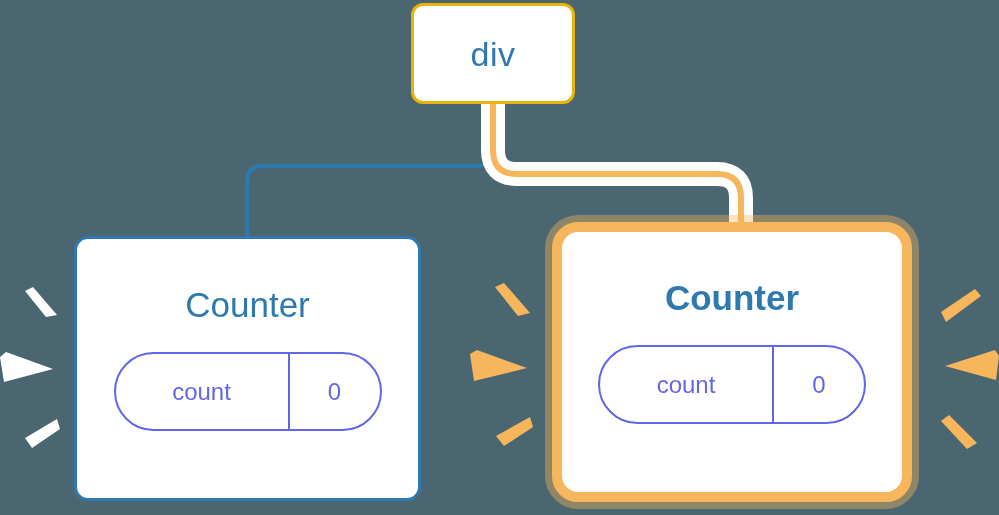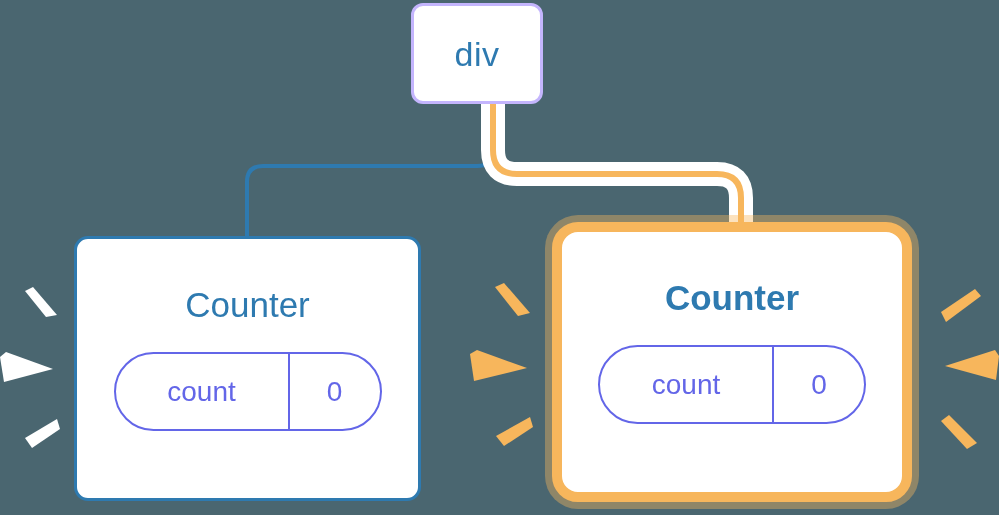--- a/index.html
+++ b/index.html
@@ -42,23 +42,23 @@
     background: #ffffff;
     box-sizing: border-box;
     display: flex;
     flex-direction: column;
     align-items: center;
   }
 
   .node-div {
     left: 411px;
     top: 3px;
-    width: 132px;
+    width: 164px;
     height: 101px;
-    border: 3px solid #c4b5fd;
+    border: 3px solid #eab308;
     border-radius: 12px;
     justify-content: center;
     z-index: 6;
   }
   .node-div .node-title {
     color: #2e7ab0;
     font-size: 34px;
     font-weight: 400;
     letter-spacing: .5px;
     line-height: 1;
@@ -107,21 +107,21 @@
     border-radius: 999px;
     overflow: hidden;
     height: 79px;
     box-sizing: border-box;
   }
   .pill-key, .pill-val {
     display: flex;
     align-items: center;
     justify-content: center;
     color: #6366e8;
-    font-size: 28px;
+    font-size: 24px;
     font-weight: 400;
     line-height: 1;
     box-sizing: border-box;
   }
   .pill-key { width: 172px; }
   .pill-val {
     width: 92px;
     border-left: 2px solid #6366e8;
   }
 

